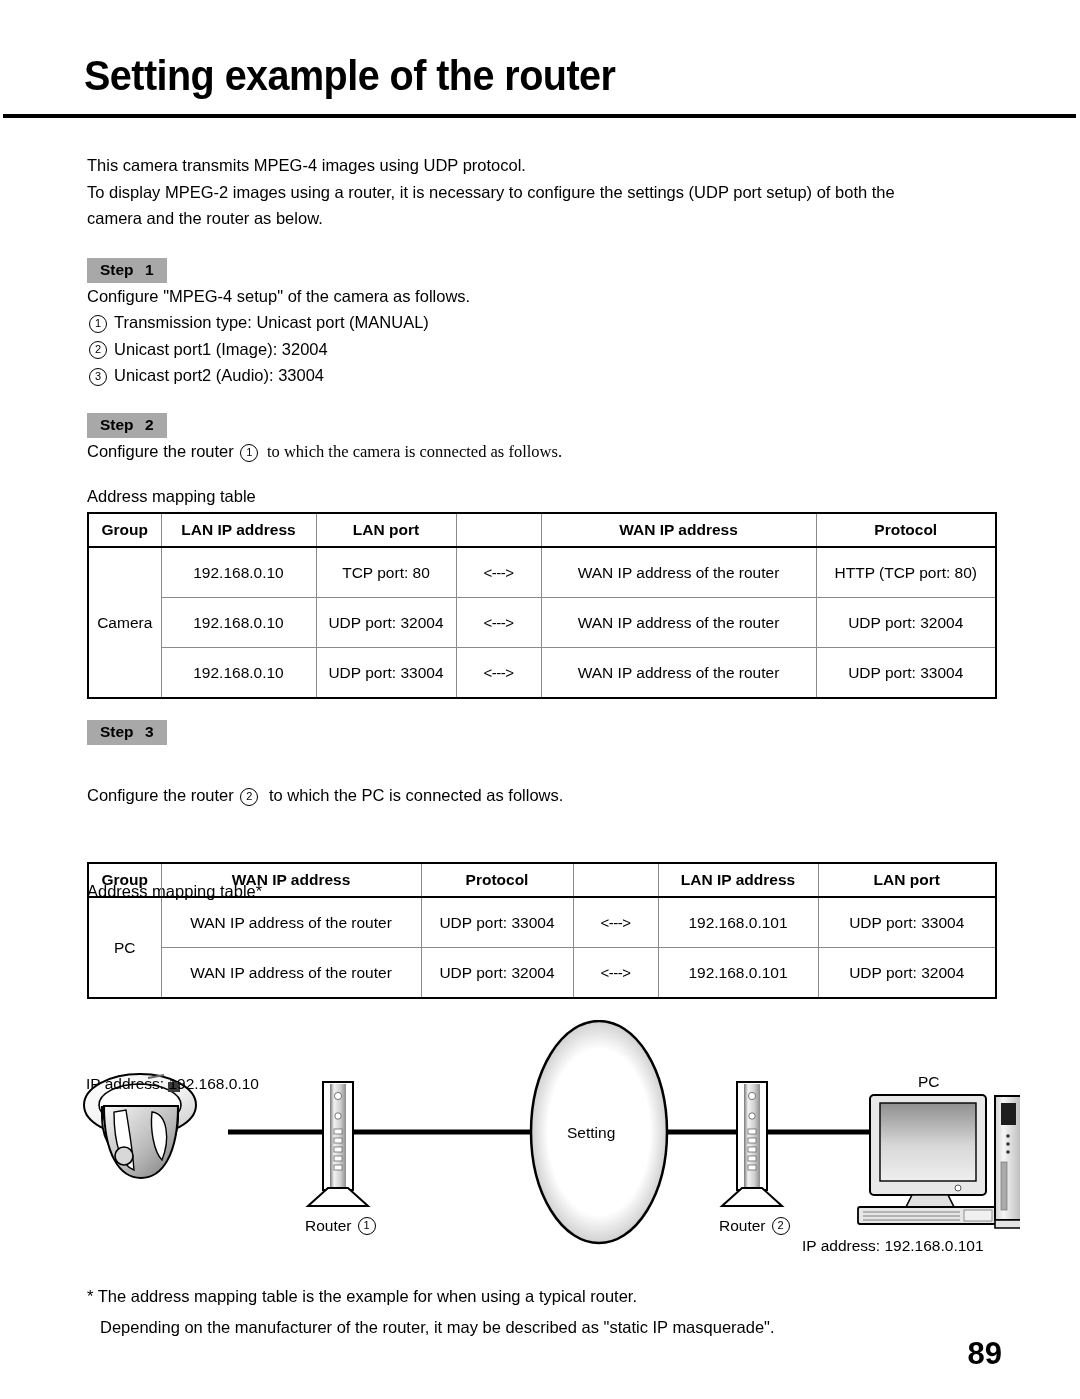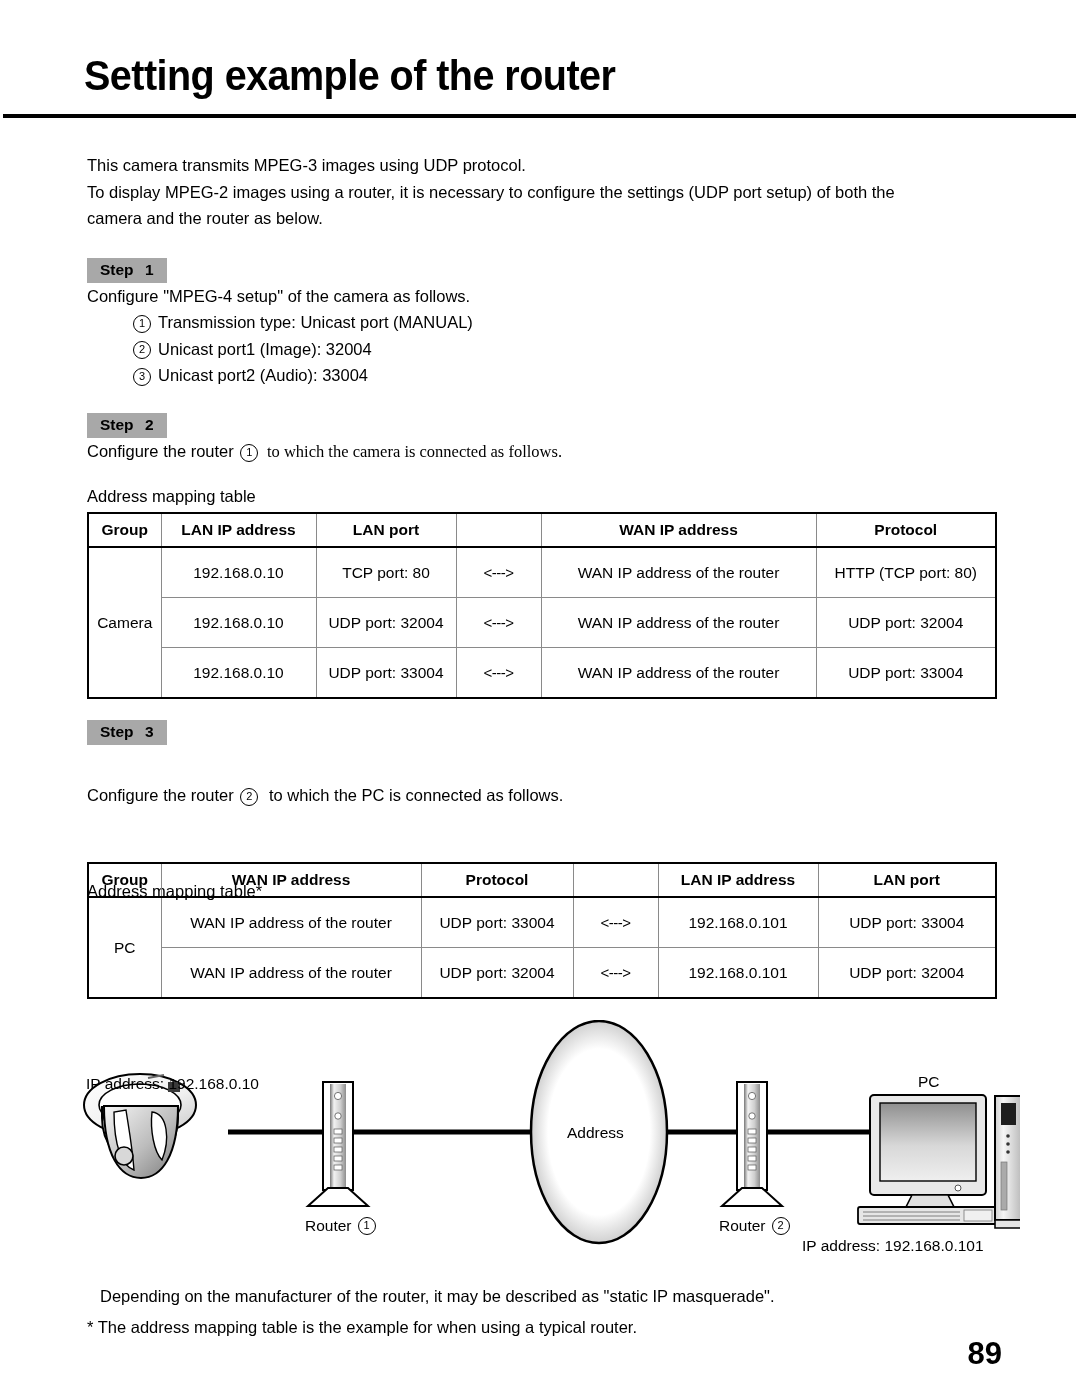--- a/index.html
+++ b/index.html
@@ -79,21 +79,20 @@
     border-radius: 50%;
     text-align: center;
     font-size: 11px;
     vertical-align: 1.5px;
     margin: 0 2px;
   }
   .numlist {
     position: absolute;
     font-size: 16.5px;
     line-height: 26.5px;
-    margin-left: 44px;
   }
   .numlist .row { white-space: nowrap; display: block; }
   .numlist .circ { margin-right: 7px; }
 
   .caption {
     position: absolute;
     font-size: 16.5px;
     line-height: 22px;
     white-space: nowrap;
   }
@@ -171,21 +170,21 @@
 </style>
 </head>
 <body>
 
 <div class="page">
 
   <div class="page-title">Setting example of the router</div>
   <div class="title-rule"></div>
 
   <div class="intro">
-    <div>This camera transmits MPEG-3 images using UDP protocol.</div>
+    <div>This camera transmits MPEG-4 images using UDP protocol.</div>
     <div>To display MPEG-2 images using a router, it is necessary to configure the settings (UDP port setup) of both the</div>
     <div>camera and the router as below.</div>
   </div>
 
   <div class="step-badge" style="left:87px; top:258px;">
     <span>Step</span>
     <span style="margin-left:7px;">1</span>
   </div>
   <div class="step-body" style="left:87px; top:283px;">Configure "MPEG-4 setup" of the camera as follows.</div>
   <div class="numlist" style="left:87px; top:309px;">
@@ -408,28 +407,28 @@
         <circle cx="928" cy="132" r="1.8" fill="#333"></circle>
         <rect x="921" y="142" width="6" height="48" fill="#aaa" stroke="#777" stroke-width="0.7"></rect>
         <path d="M915 200 h34 l-6 8 h-28 z" fill="#e4e4e4" stroke="#000" stroke-width="1.6"></path>
       </g>
     </svg>
 
     <div class="dg-label" style="left:6px; top:56px;">IP address: 192.168.0.10</div>
     <div class="dg-label" style="left:225px; top:197px;">
       <span>Router</span><span class="circ" style="margin-left:6px;">1</span>
     </div>
-    <div class="dg-label" style="left:487px; top:105px;">Address</div>
+    <div class="dg-label" style="left:487px; top:105px;">Setting</div>
     <div class="dg-label" style="left:639px; top:197px;">
       <span>Router</span><span class="circ" style="margin-left:6px;">2</span>
     </div>
     <div class="dg-label" style="left:838px; top:54px;">PC</div>
     <div class="dg-label" style="left:722px; top:218px;">IP address: 192.168.0.101</div>
   </div>
 
   <div class="footnote">
+    <span class="fn-line">* The address mapping table is the example for when using a typical router.</span>
     <span class="fn-line indent">Depending on the manufacturer of the router, it may be described as "static IP masquerade".</span>
-    <span class="fn-line">* The address mapping table is the example for when using a typical router.</span>
   </div>
 
   <div class="page-num">89</div>
 
 </div>
 
 </body></html>

